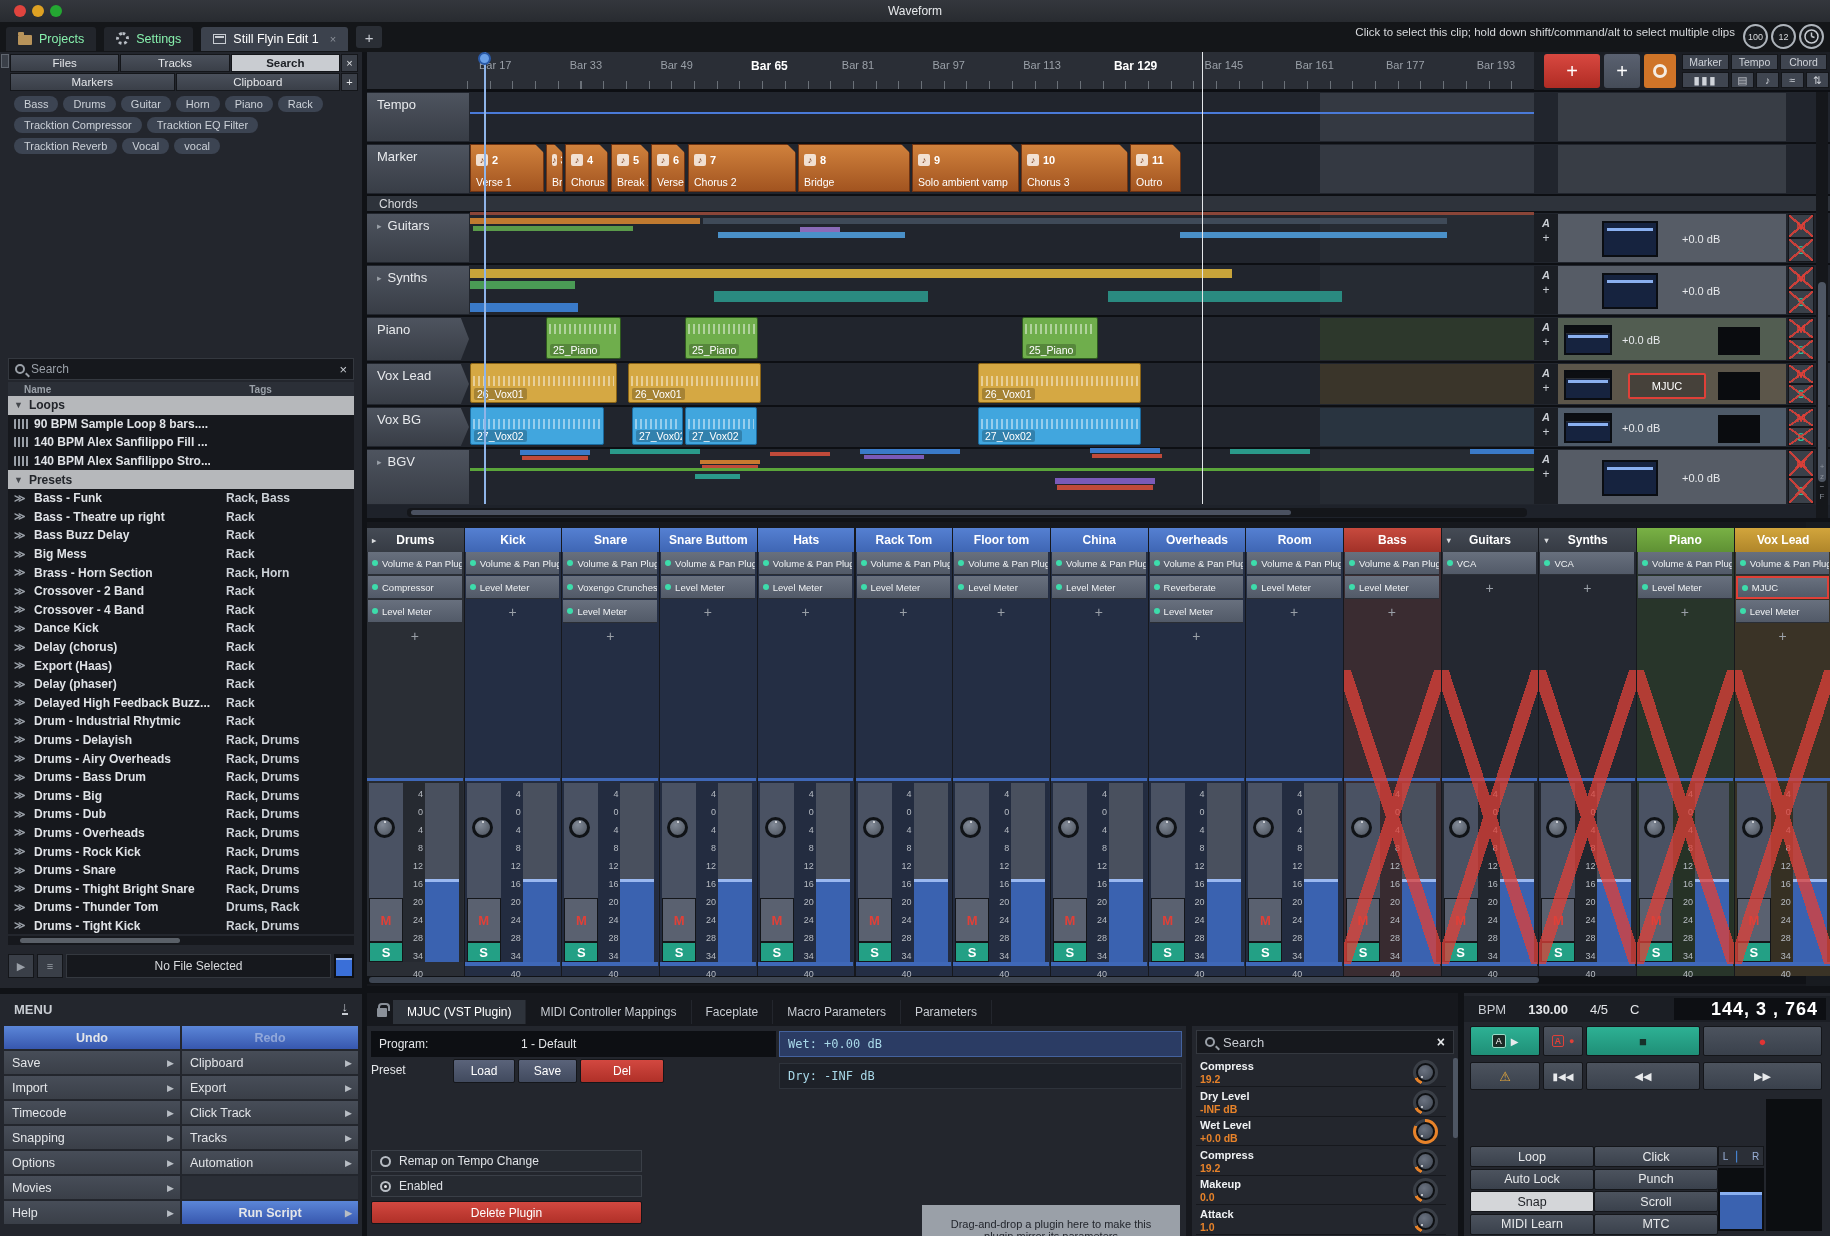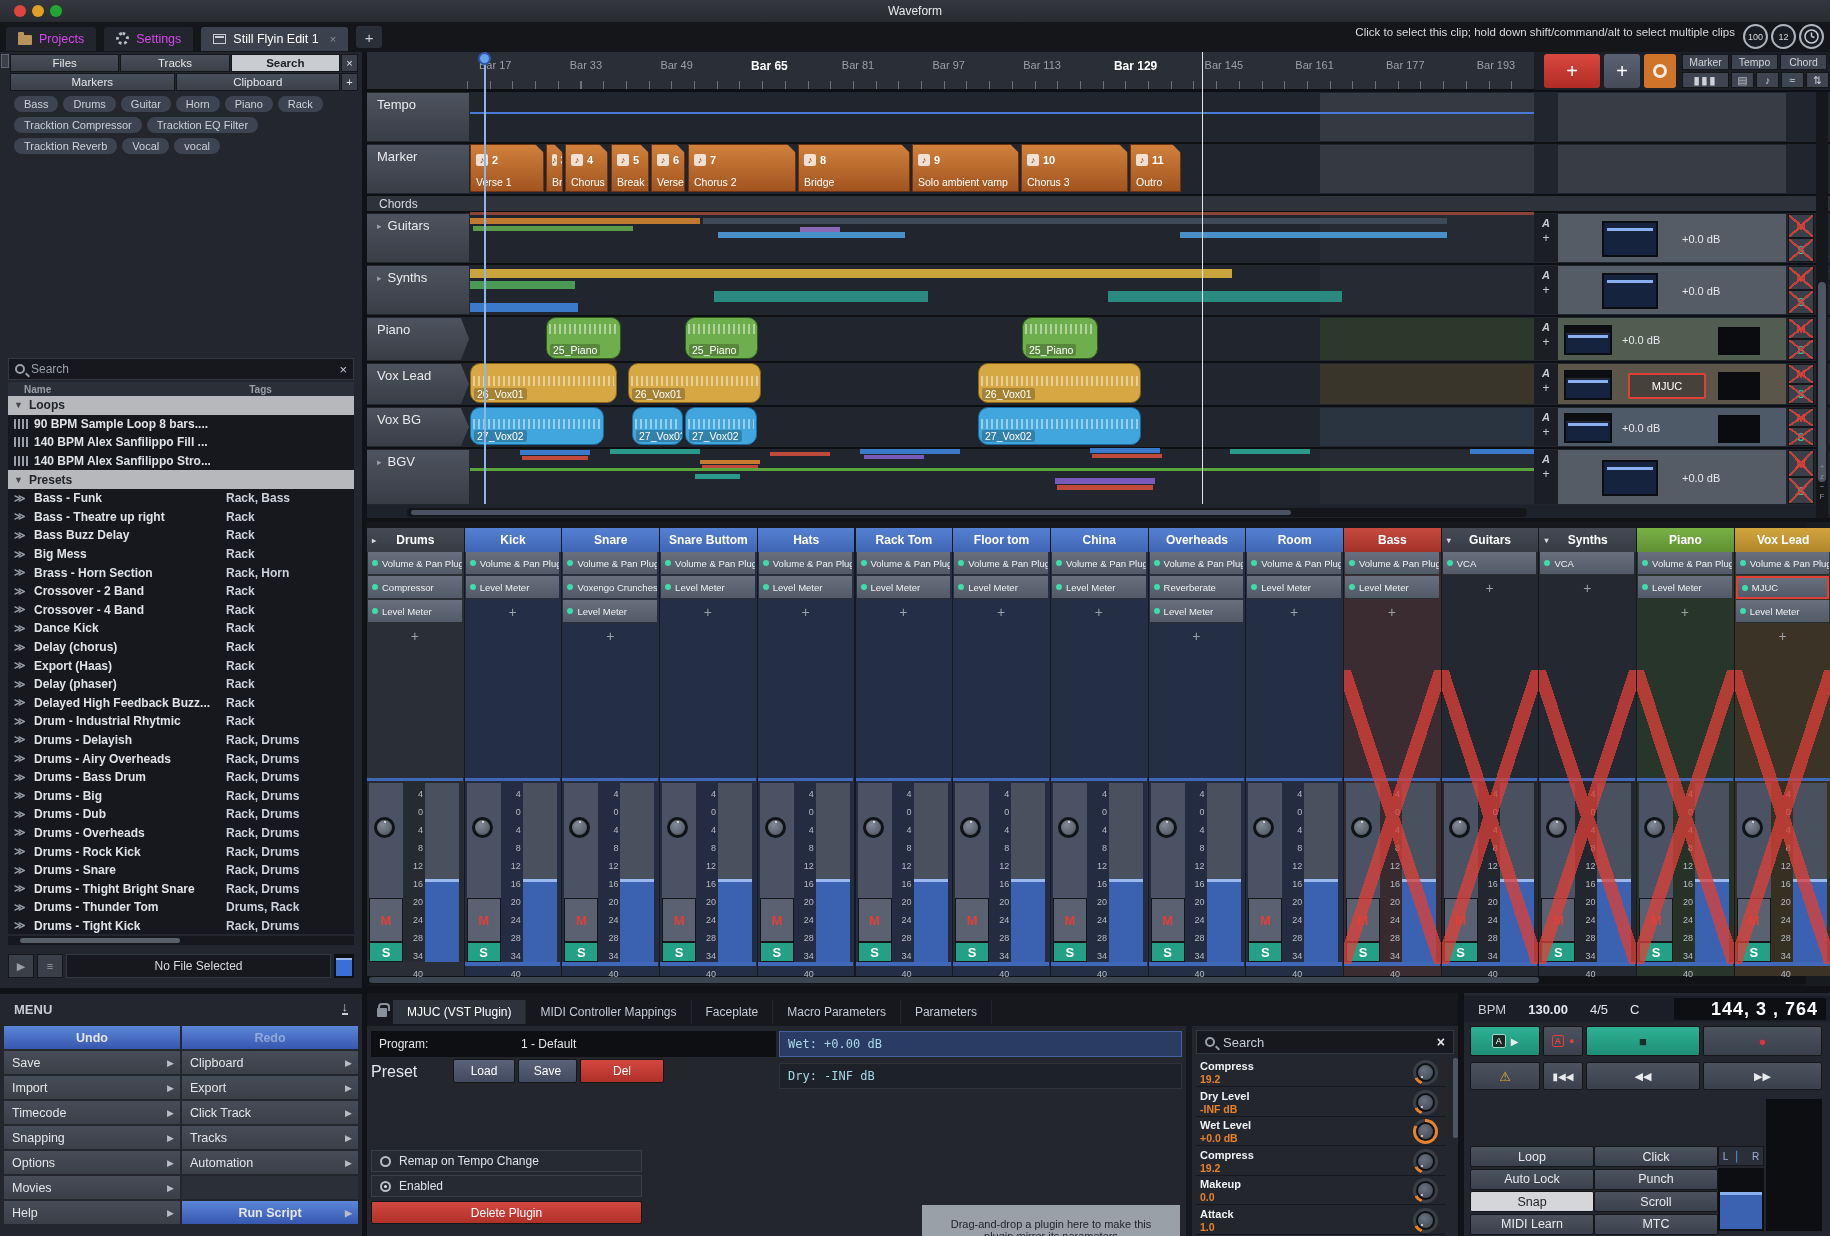--- a/index.html
+++ b/index.html
@@ -3,21 +3,21 @@
 <meta charset="utf-8">
 <style>
 *{box-sizing:border-box;margin:0;padding:0}
 body{background:#0b0d10;font-family:"Liberation Sans",sans-serif;color:#dde0e4}
 .app{position:relative;width:1830px;height:1236px;background:#101216;overflow:hidden}
 .abs{position:absolute}
 
 .titlebar{left:0;top:0;width:1830px;height:22px;background:linear-gradient(#34373d,#282b30);display:flex;align-items:center;justify-content:center;font-size:12px;color:#e8eaed}
 .light{position:absolute;top:5px;width:12px;height:12px;border-radius:50%}
 .tabbar{left:0;top:22px;width:1830px;height:30px;background:#141619;display:flex;align-items:center}
-.tab{height:24px;margin:3px 2px 0 6px;padding:0 12px;display:flex;align-items:center;gap:7px;font-size:12.5px;color:#d946ef;background:#22252b;border-radius:3px 3px 0 0}
+.tab{height:24px;margin:3px 2px 0 6px;padding:0 12px;display:flex;align-items:center;gap:7px;font-size:12.5px;color:#86efac;background:#22252b;border-radius:3px 3px 0 0}
 .tab.active{background:#3c424d;color:#fff}
 .tab .clx{color:#8a9099;font-size:11px;margin-left:4px}
 .newtab{width:26px;height:22px;margin-left:6px;background:#2a2e35;border-radius:3px;color:#c8ccd2;font-size:15px;display:flex;align-items:center;justify-content:center}
 .hint{position:absolute;right:95px;top:26px;font-size:11.5px;color:#d8dadd}
 .badge{position:absolute;top:24px;width:25px;height:25px;border:2px solid #aeb4bb;border-radius:50%;color:#d8dadd;font-size:9px;display:flex;align-items:center;justify-content:center;background:#191c20}
 
 .lpanel{left:0;top:52px;width:362px;height:936px;background:#23262d}
 .navrow{position:absolute;left:10px;width:348px;height:18px;display:flex;gap:1px}
 .navbtn{flex:1;background:linear-gradient(#4a505b,#3a3f48);color:#e4e6e9;font-size:11.5px;display:flex;align-items:center;justify-content:center;border:1px solid #14161a}
 .navbtn.active{background:#c9ccd1;color:#1c1f24;font-weight:bold}
@@ -90,21 +90,21 @@
 .ahscroll{position:absolute;left:40px;top:456px;width:1120px;height:9px;background:#14161a;border-radius:4px}
 .ahscroll .th{position:absolute;left:4px;top:2px;width:880px;height:5px;background:#4a5160;border-radius:3px}
 .playhead{position:absolute;top:0;width:2px;height:452px;background:#8fb4e8}
 .phhandle{position:absolute;top:0;width:13px;height:13px;border-radius:50%;background:#6aa0e8;border:2px solid #2a5aa8}
 .editline{position:absolute;top:0;width:1px;height:452px;background:#e4e7ea}
 .bar{position:absolute}
 .mclip{position:absolute;background:linear-gradient(#d0813c,#a25420);border:1px solid #6e3312;clip-path:polygon(0 0,calc(100% - 9px) 0,100% 9px,100% 100%,0 100%);overflow:hidden;color:#fff}
 .mclip .r1{display:flex;align-items:center;gap:4px;margin:9px 0 0 5px;font-size:11px;font-weight:bold}
 .mclip .nn{width:12px;height:12px;background:rgba(255,255,255,.78);color:#7a3a18;font-size:9px;display:flex;align-items:center;justify-content:center;border-radius:2px}
 .mclip .r2{position:absolute;left:5px;bottom:3px;font-size:10.5px;white-space:nowrap}
-.aclip{position:absolute;border-radius:10px;overflow:hidden}
+.aclip{position:absolute;border-radius:2px;overflow:hidden}
 .aclip .lb{position:absolute;left:3px;bottom:2px;font-size:10.5px;color:#fff;background:rgba(0,0,0,.22);padding:0 3px;border-radius:2px;white-space:nowrap}
 .aclip .wv{position:absolute;left:2px;right:2px;height:10px;background:repeating-linear-gradient(90deg,rgba(255,255,255,.45) 0 2px,transparent 2px 5px)}
 .zoomctl{position:absolute;left:1449px;top:410px;width:12px;font-size:8px;color:#8a9099;text-align:center;line-height:10px}
 
 .mixer{left:367px;top:522px;width:1463px;height:464px;background:#16181d;overflow:hidden}
 .strip{position:absolute;top:6px;height:448px}
 .shead{position:absolute;left:0;right:1px;top:0;height:24px;display:flex;align-items:center;justify-content:center;font-size:12px;font-weight:bold;color:#fff;gap:5px}
 .shead .tri{font-size:8px;position:absolute;left:5px;top:8px;color:#d8dadd}
 .sbody{position:absolute;left:0;right:1px;top:24px;bottom:0}
 .plug{position:absolute;left:1px;right:2px;height:23px;background:linear-gradient(#68707e,#525a68);border-bottom:1px solid #2a2e35;display:flex;align-items:center;gap:4px;padding:0 4px;font-size:9.5px;color:#f0f2f4;white-space:nowrap;overflow:hidden}
@@ -1397,21 +1397,21 @@
         <div class="btab">Faceplate</div>
         <div class="btab">Macro Parameters</div>
         <div class="btab">Parameters</div>
       </div>
     <div class="bmain">
       <div class="pfield" style="left:4px;top:5px;width:405px;height:26px">
         <span style="margin-left:8px">Program:</span>
         <span style="position:absolute;left:150px">1 - Default</span>
       </div>
       <div class="wetdry" style="left:412px;top:5px;width:403px;height:26px;background:#2b3c64;border:1px solid #44629e">Wet: +0.00 dB</div>
-      <div style="position:absolute;left:4px;top:37px;font-size:16px;color:#e4e6e9">Preset</div>
+      <div style="position:absolute;left:4px;top:37px;font-size:12px;color:#e4e6e9">Preset</div>
       <div class="pbtn" style="left:86px;top:33px;width:62px">Load</div>
       <div class="pbtn" style="left:151px;top:33px;width:59px">Save</div>
       <div class="pbtn red" style="left:213px;top:33px;width:84px">Del</div>
       <div class="wetdry" style="left:412px;top:37px;width:403px;height:26px;background:#1d2128;border:1px solid #2e333b">Dry: -INF dB</div>
       <div class="optbox" style="top:124px">
         <span class="radio"></span>
         <span>Remap on Tempo Change</span>
       </div>
       <div class="optbox" style="top:149px">
         <span class="radio on"></span>

